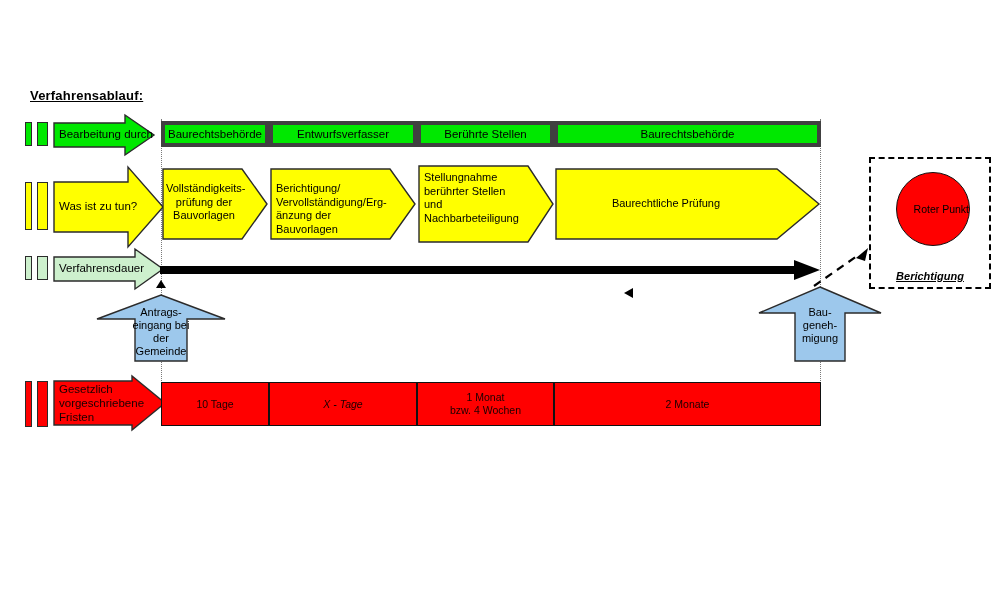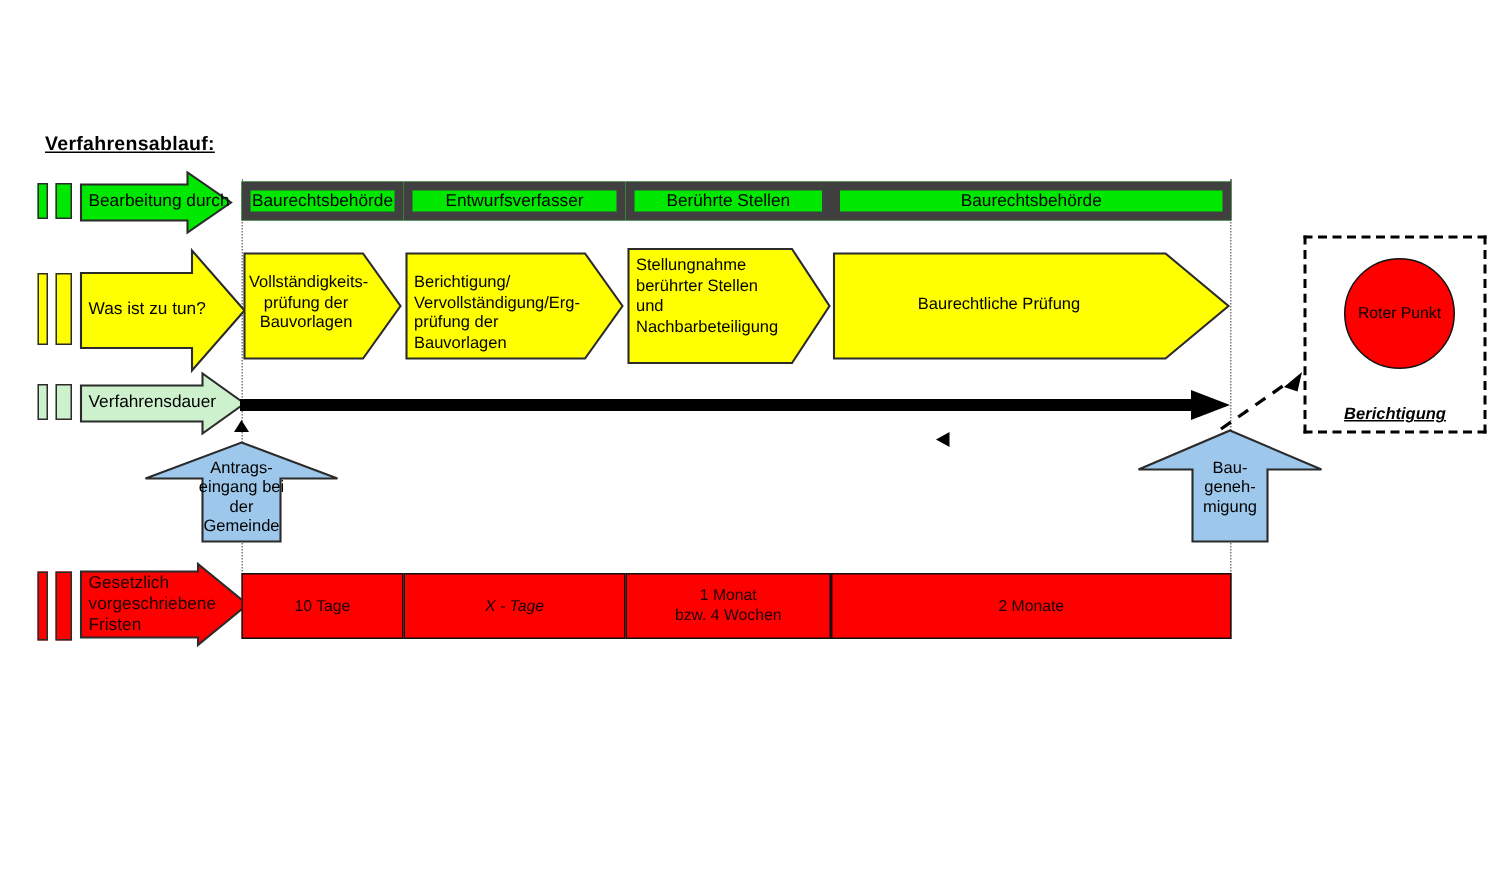--- a/index.html
+++ b/index.html
@@ -18,21 +18,21 @@
   
   .lbl-arrow{position:absolute;box-sizing:border-box;}
   .lbl-arrow .txt{position:absolute;left:6px;font-size:11.5px;color:#000;
       line-height:13px;}
 
   
   svg{display:block;overflow:visible;}
 
   
   .grow{position:absolute;top:121px;height:26px;background:#00e800;
-        border:6px solid #404040;box-sizing:border-box;
+        border:4px solid #404040;box-sizing:border-box;
         display:flex;align-items:center;justify-content:center;
         font-size:11.5px;color:#000;}
 
   
   .rrow{position:absolute;top:382px;height:44px;background:#ff0000;
         border:1px solid #111;box-sizing:border-box;
         display:flex;align-items:center;justify-content:center;
         text-align:center;font-size:10.5px;color:#1a0000;line-height:13px;}
 
   
@@ -44,21 +44,21 @@
 
   
   .bluearrow .txt{position:absolute;text-align:center;font-size:11px;
        color:#000;line-height:13px;}
 
   
   #resbox{position:absolute;left:869px;top:157px;width:122px;height:132px;
       border:2px dashed #000;box-sizing:border-box;background:#fff;}
   #circle{position:absolute;left:896px;top:172px;width:72px;height:72px;
       border-radius:50%;background:#ff0000;border:1px solid #111;
-      display:flex;align-items:center;justify-content:center;
+      display:flex;align-items:center;justify-content:flex-end;
       font-size:10.5px;color:#000;}
   #resbox-cap{position:absolute;left:869px;top:270px;width:122px;text-align:center;
       font-size:11px;font-weight:bold;font-style:italic;color:#000;
       text-decoration:underline;}
 </style>
 </head>
 <body>
 
 <div class="stage">
 
@@ -111,21 +111,21 @@
     </div>
   </div>
 
   <div class="chev" style="left:270px;top:168px;">
     <svg width="146" height="72" viewBox="0 0 146 72">
       <path d="M1,1 L120,1 L145,36 L120,71 L1,71 Z" fill="#ffff00" stroke="#2b2b2b" stroke-width="1.4"></path>
     </svg>
     <div class="label" style="left:6px;top:14px;width:118px;text-align:left;">
       <div>Berichtigung/</div>
       <div>Vervollständigung/Erg-</div>
-      <div>prüfung der Bauvorlagen</div>
+      <div>änzung der Bauvorlagen</div>
     </div>
   </div>
 
   <div class="chev" style="left:555px;top:168px;">
     <svg width="266" height="72" viewBox="0 0 266 72">
       <path d="M1,1 L222,1 L264,36 L222,71 L1,71 Z" fill="#ffff00" stroke="#2b2b2b" stroke-width="1.4"></path>
     </svg>
     <div class="label" style="left:0px;top:29px;width:222px;text-align:center;">
       <div>Baurechtliche Prüfung</div>
     </div>

